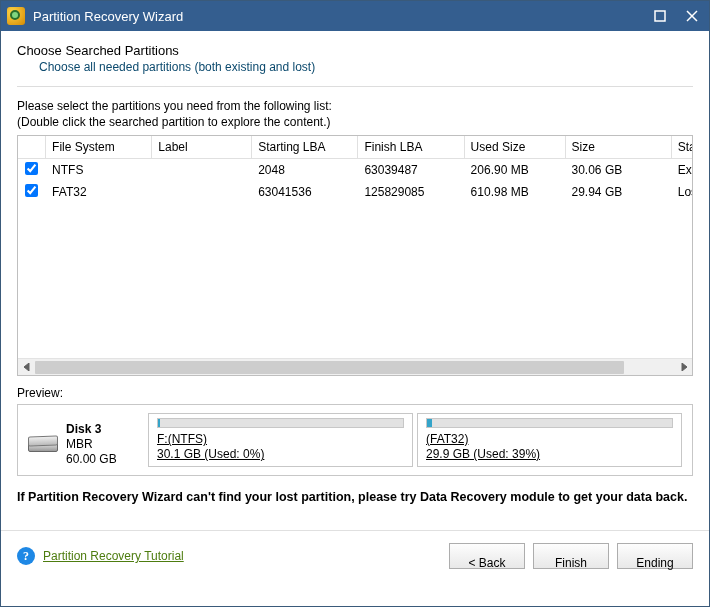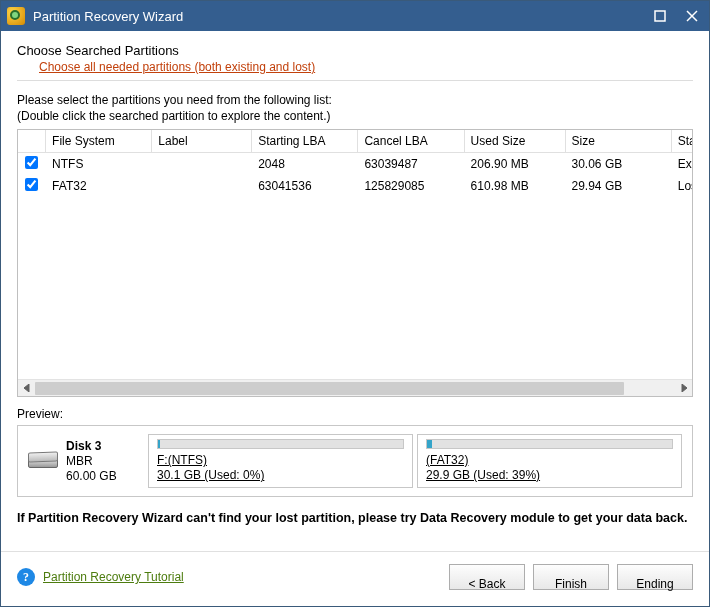--- a/index.html
+++ b/index.html
@@ -31,27 +31,27 @@
 .titlebar .app-icon::after{
   content:""; position:absolute; left:3px; top:3px; width:6px;height:6px;
   border:2px solid #2a6e2a; border-radius:50%; background:#7fd67f;
 }
 .titlebar .title { font-size: 13px; flex:1; }
 .titlebar .win-controls { display:flex; gap:14px; align-items:center; }
 .titlebar .win-btn { width:18px; height:18px; display:flex; align-items:center; justify-content:center; cursor:pointer; }
 .titlebar svg { stroke:#fff; stroke-width:1.5; fill:none; }
 .content { padding: 12px 16px 10px 16px; }
 .heading { font-weight: normal; font-size: 13px; margin-bottom: 2px; }
-.subheading { margin: 0 0 6px 22px; color:#c2410c;text-decoration:underline; }
+.subheading { margin: 0 0 12px 22px; color:#0c4a6e; }
 .hr { border:none; border-top:1px solid #ddd; margin: 0 0 12px 0; }
 .instruction { margin-bottom: 2px; }
 .instruction2 { margin-bottom: 6px; }
 .table-wrap {
   border: 1px solid #bfbfbf;
-  height: 268px;
+  height: 241px;
   position: relative;
   overflow: hidden;
   background:#fff;
 }
 .table-scroll {
   overflow-x: hidden;
   height: calc(100% - 17px);
 }
 table { border-collapse: collapse; width: 760px; table-layout: fixed; }
 thead th {
@@ -86,21 +86,21 @@
 .hscroll .arrow {
   width:17px; height:15px; background:#f0f0f0; display:flex;align-items:center;justify-content:center;
 }
 .hscroll .track{ flex:1; height:15px; background:#f0f0f0; position:relative; }
 .hscroll .thumb{ position:absolute; left:0; top:1px; height:13px; width:92%; background:#cdcdcd; border-radius:1px; }
 .hscroll svg{ stroke:#606060; fill:#606060; }
 .preview-label { margin: 10px 0 4px 0; }
 .preview-box {
   border:1px solid #c7c7c7;
   padding: 8px 10px;
-  display:flex; gap:10px; align-items:center;
+  display:flex; gap:10px; align-items:flex-end;
 }
 .disk-block { display:flex; align-items:center; gap:8px; width:110px; }
 .disk-icon {
   width:30px; height:18px; position:relative;
 }
 .disk-icon .top{
   position:absolute; left:0; right:0; top:0; height:10px;
   background:linear-gradient(to bottom,#eee,#bbb);
   border:1px solid #777; border-radius:2px;
   transform:skewY(-2deg);
@@ -170,21 +170,21 @@
 
   <div class="table-wrap">
     <div class="table-scroll">
       <table>
         <thead>
           <tr>
             <th class="chk-cell"></th>
             <th class="col-fs">File System</th>
             <th class="col-label">Label</th>
             <th class="col-slba">Starting LBA</th>
-            <th class="col-elba">Cancel LBA</th>
+            <th class="col-elba">Finish LBA</th>
             <th class="col-used">Used Size</th>
             <th class="col-size">Size</th>
             <th class="col-status">Status</th>
           </tr>
         </thead>
         <tbody id="tbody">
             <tr>
               <td class="chk-cell"><input type="checkbox" checked="" style=""></td>
               <td>NTFS</td>
               <td></td>

